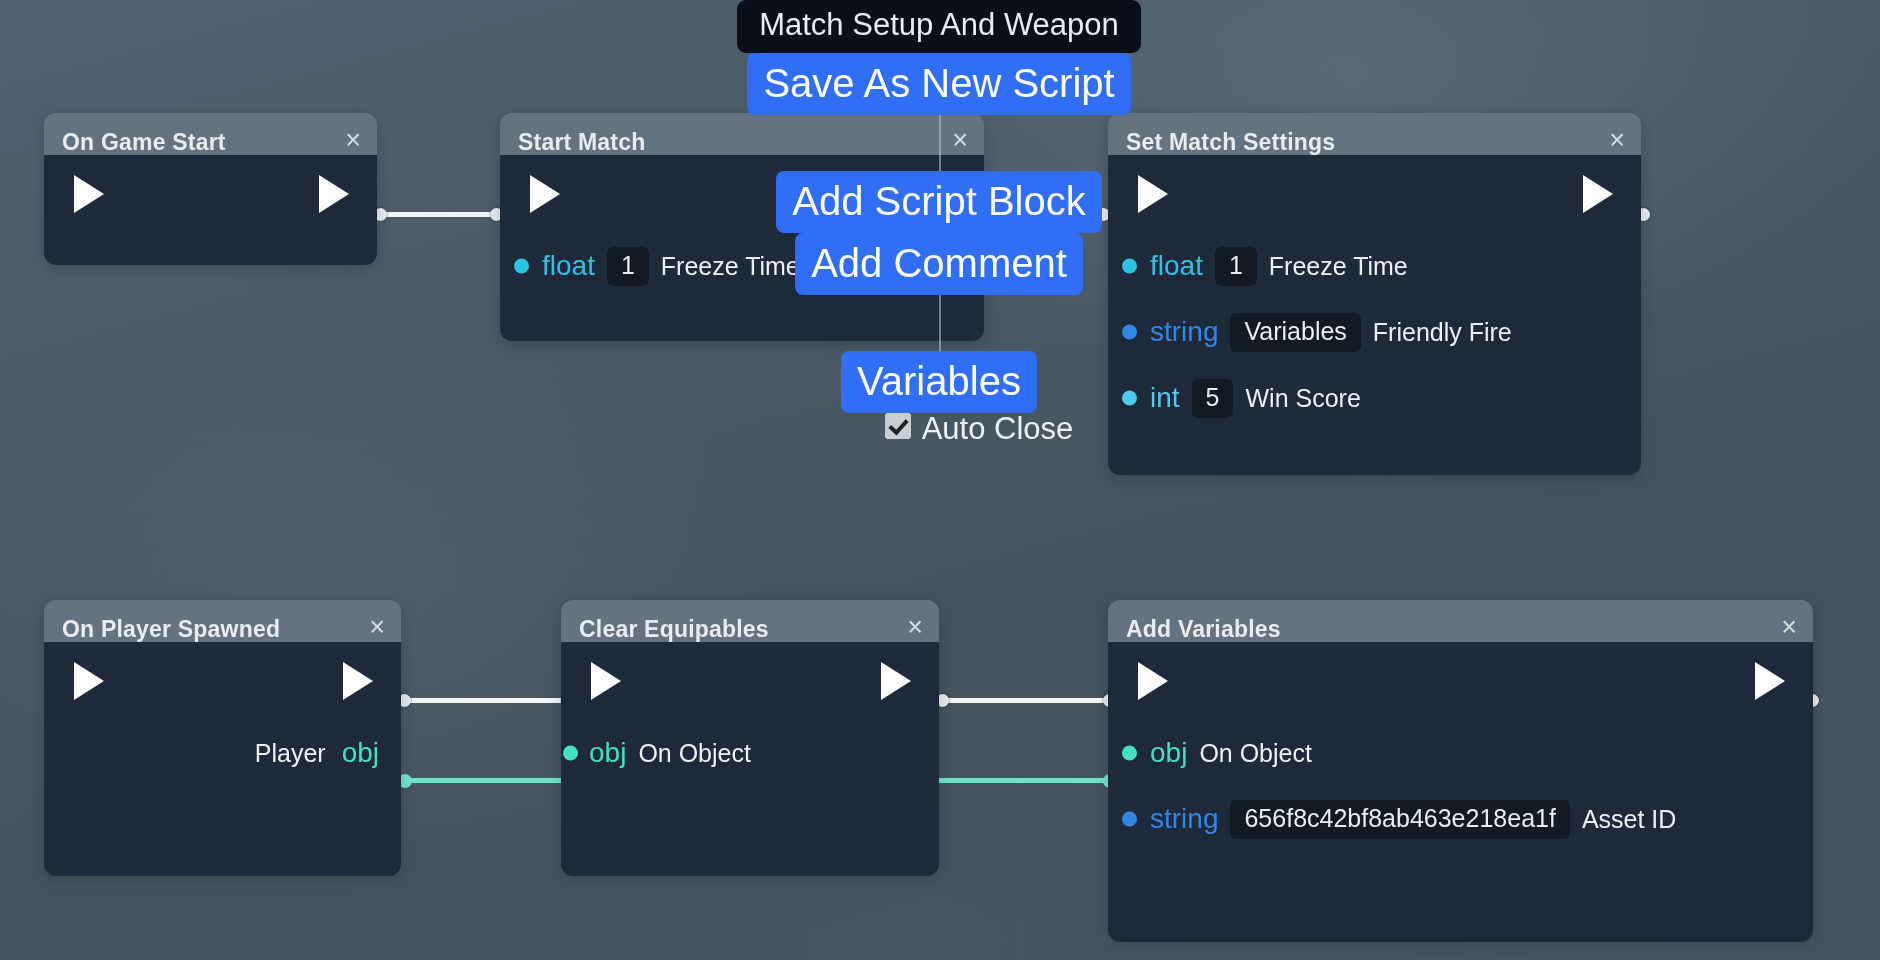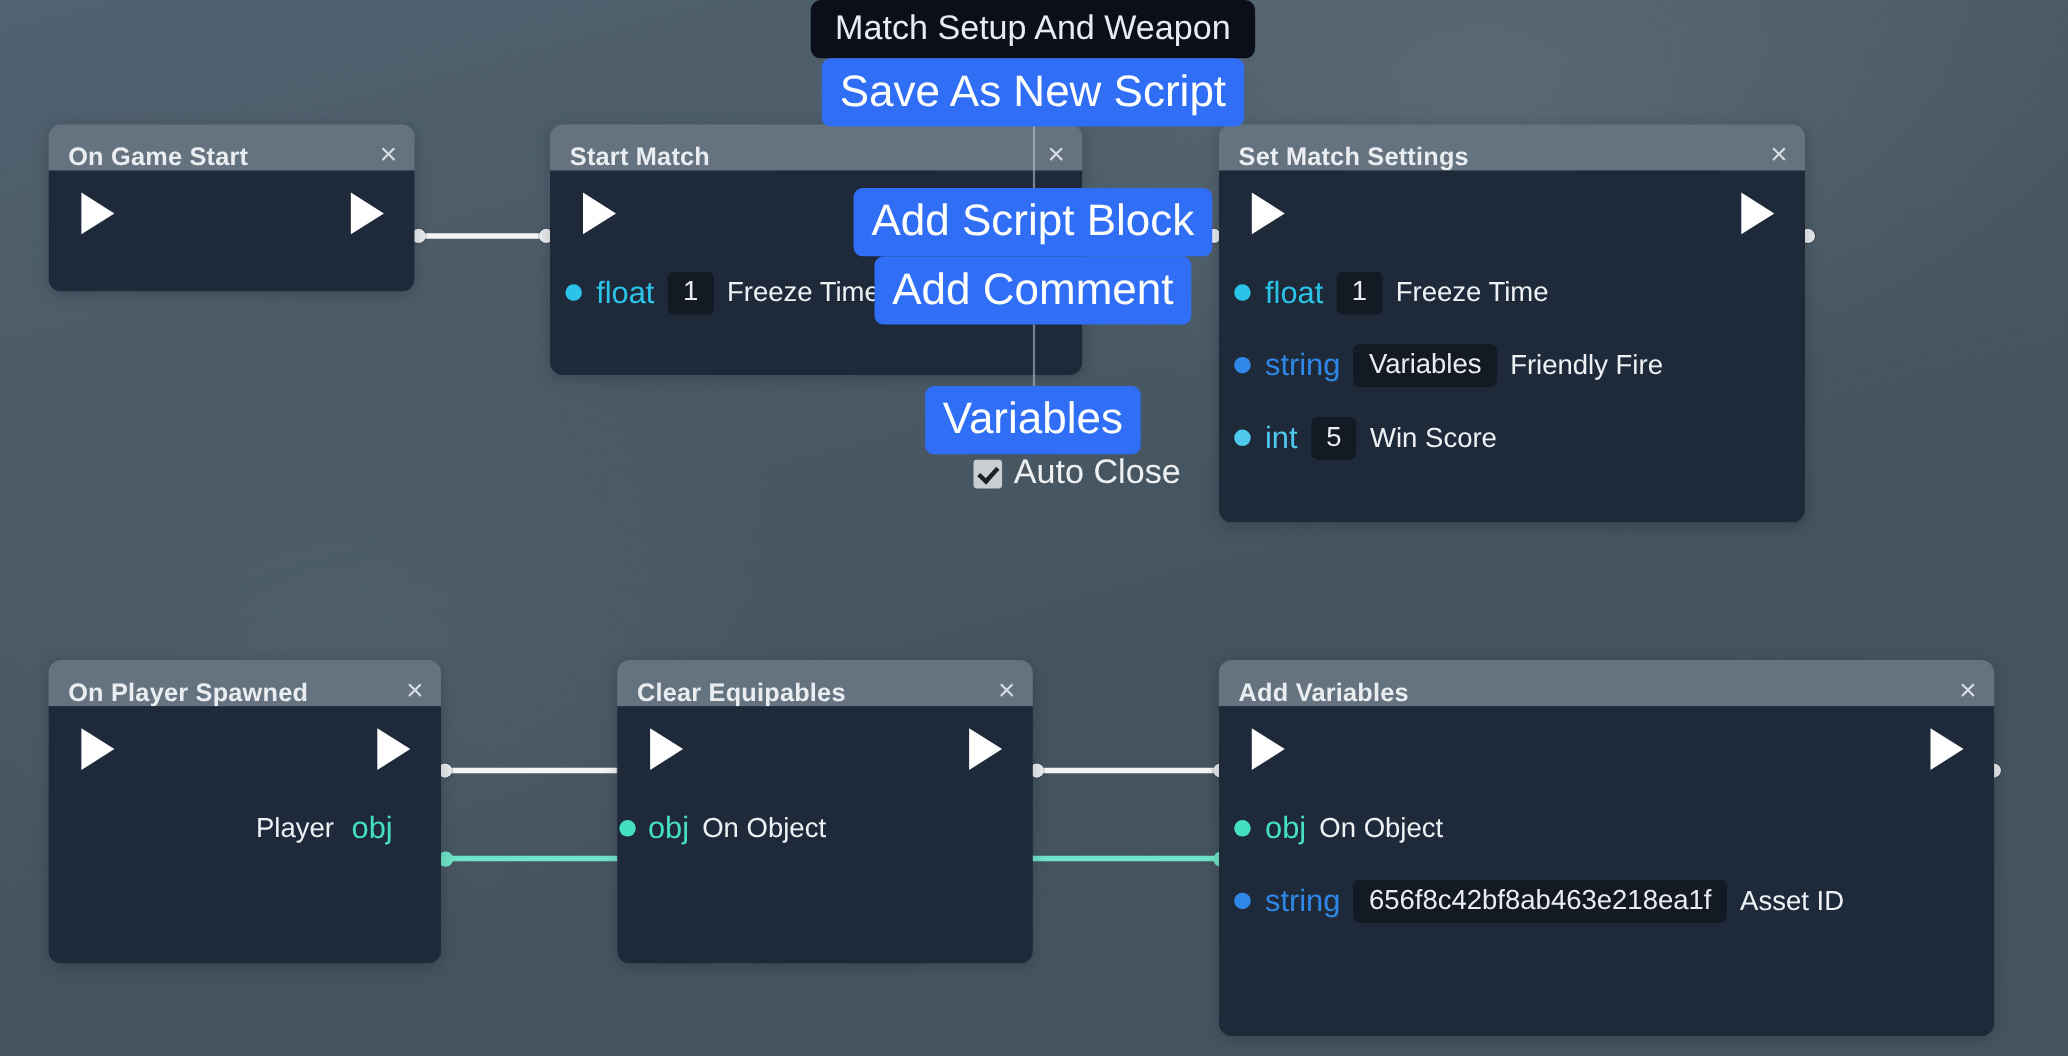--- a/index.html
+++ b/index.html
@@ -67,21 +67,21 @@
   }
   .tb-sep {
     width: 2px;
     height: 56px;
     background: rgba(190,200,210,0.55);
     margin: 0 12px 0 2px;
     flex: 0 0 auto;
   }
   .tb-check-wrap {
     display: flex;
-    align-items: flex-end;
+    align-items: flex-start;
     gap: 11px;
     margin-left: 28px;
     white-space: nowrap;
     padding-left: 40px;
   }
   .tb-checkbox {
     width: 26px; height: 26px;
     background: #c9ced3;
     border-radius: 3px;
     position: relative;
@@ -232,21 +232,21 @@
     color: #eef1f4;
     font-size: 25px;
     line-height: 1;
     white-space: nowrap;
   }
 
   
   .param-row.out {
     justify-content: flex-end;
     padding-left: 0;
-    padding-right: 44px;
+    padding-right: 22px;
   }
   .param-row.out .plabel { margin-right: 16px; }
   .param-row.out .ptype  { margin-right: 0; }
 </style>
 </head>
 <body>
 
 <div id="canvas">
 
   <div id="toolbar">

